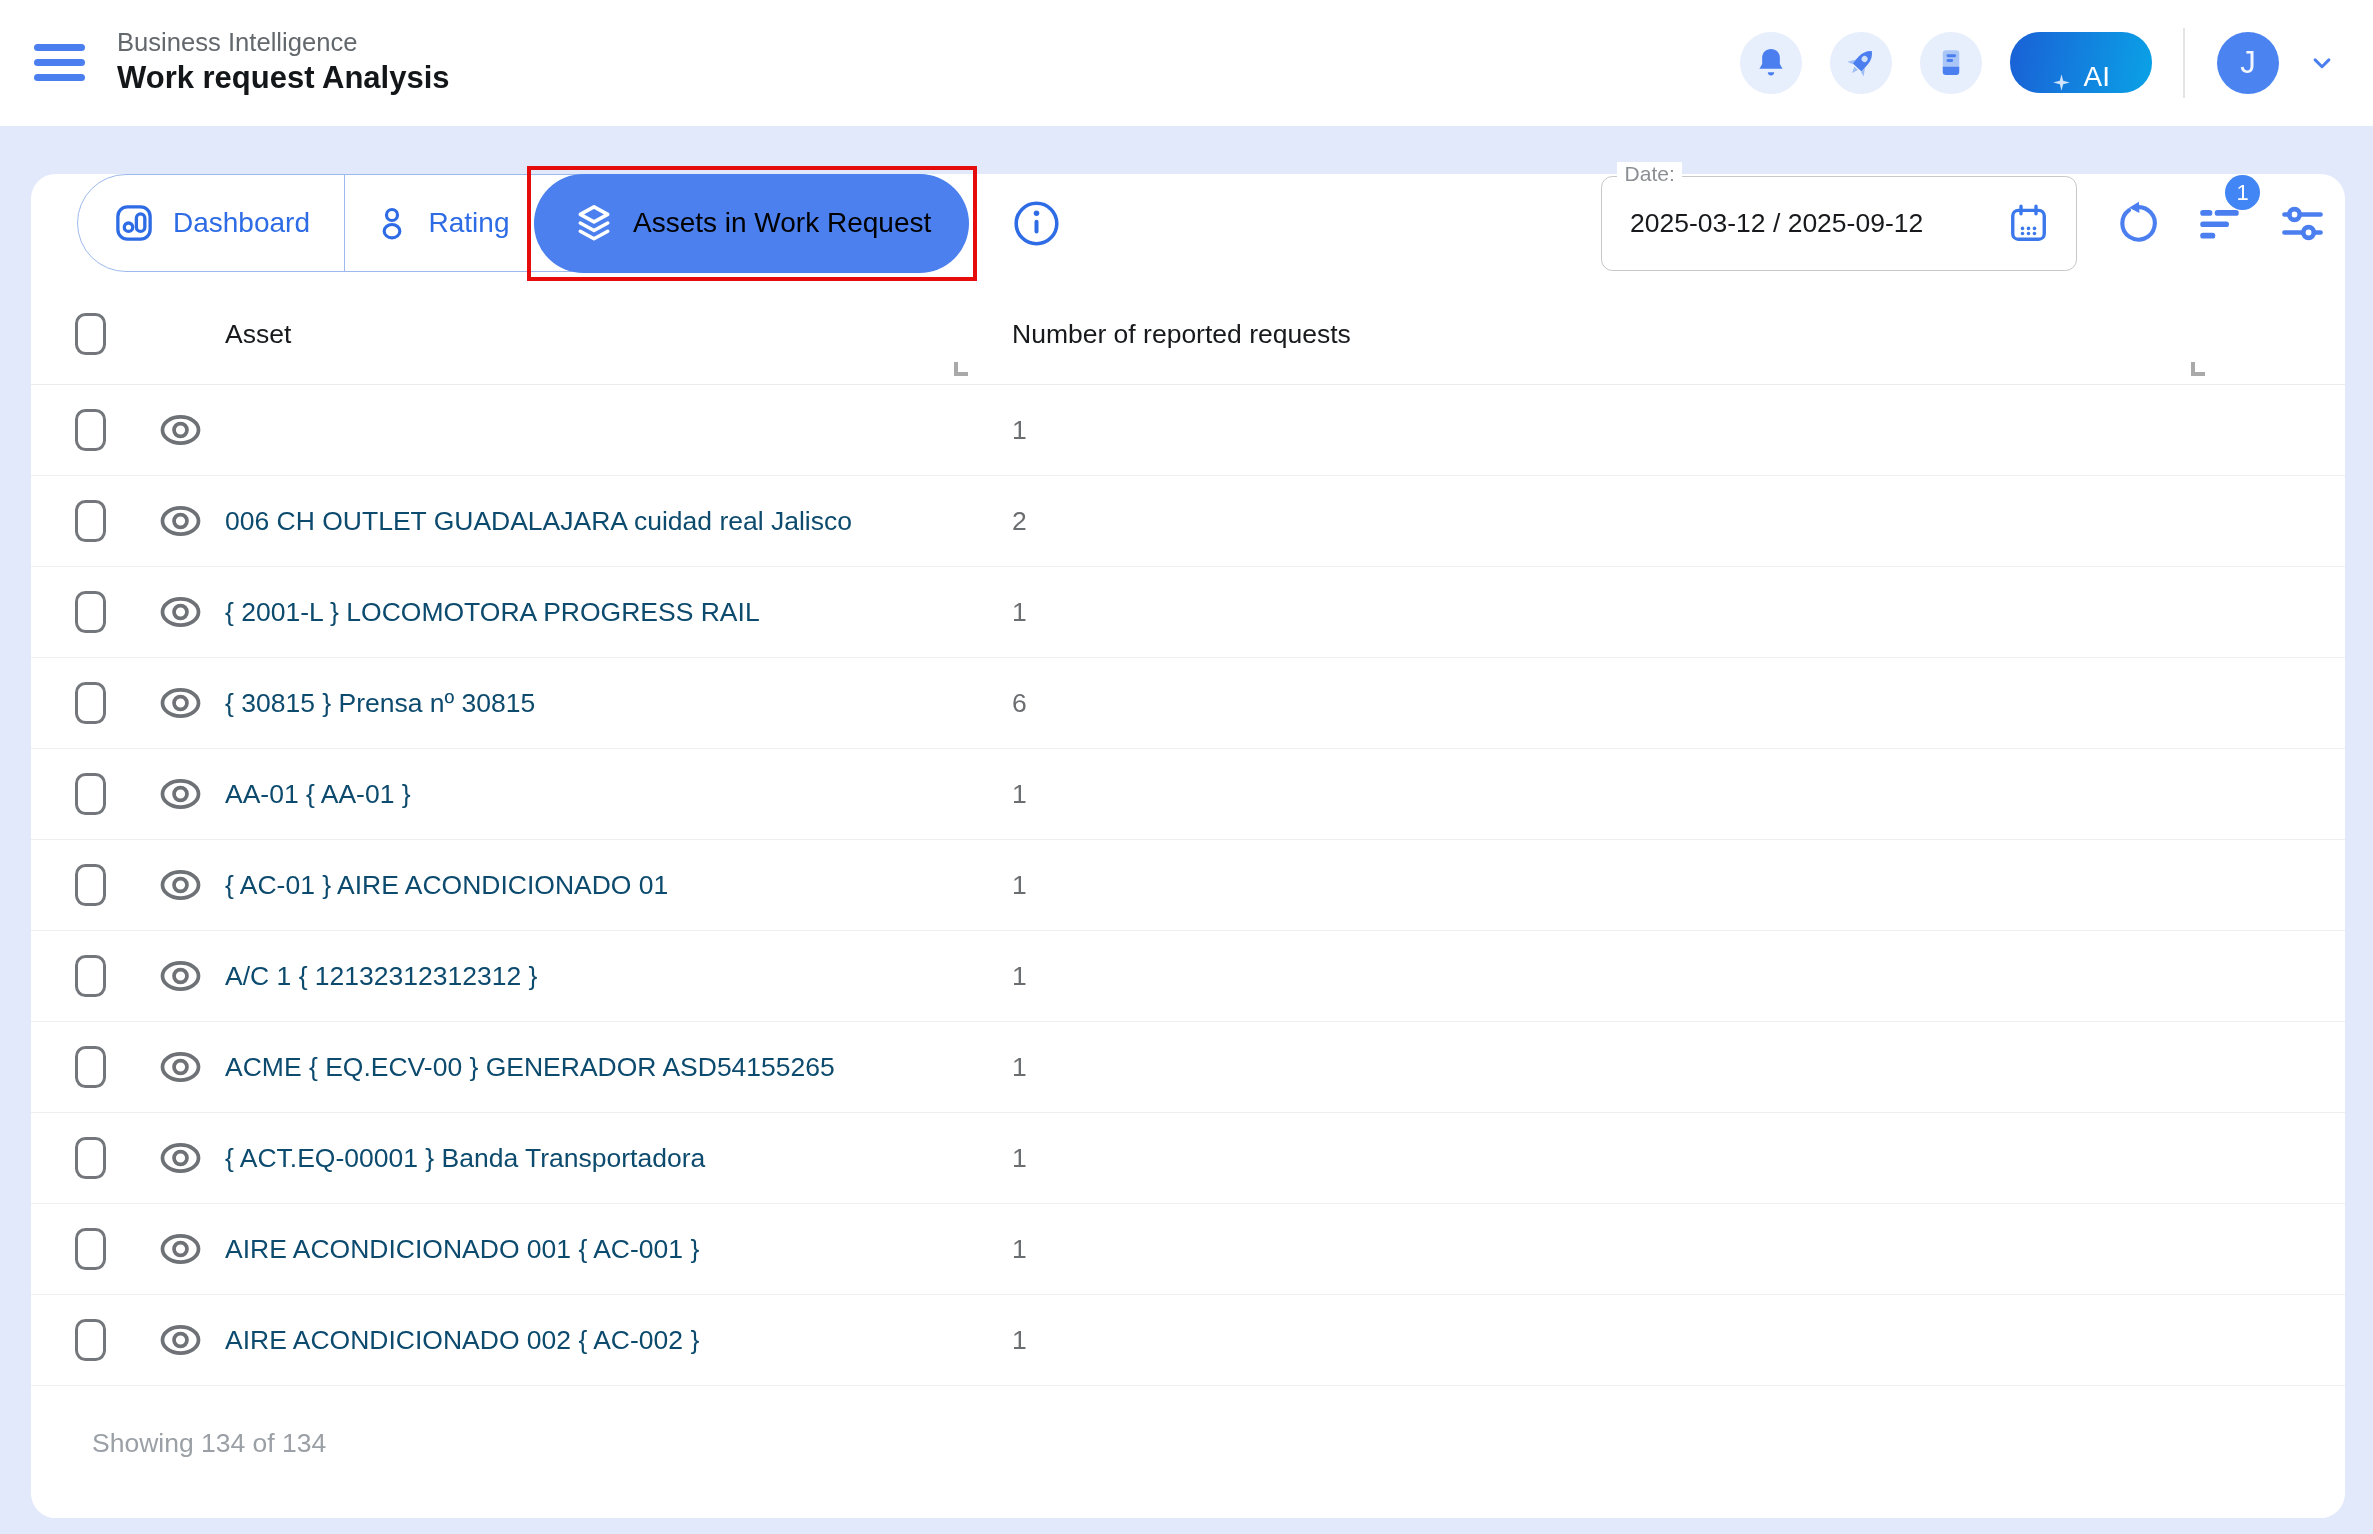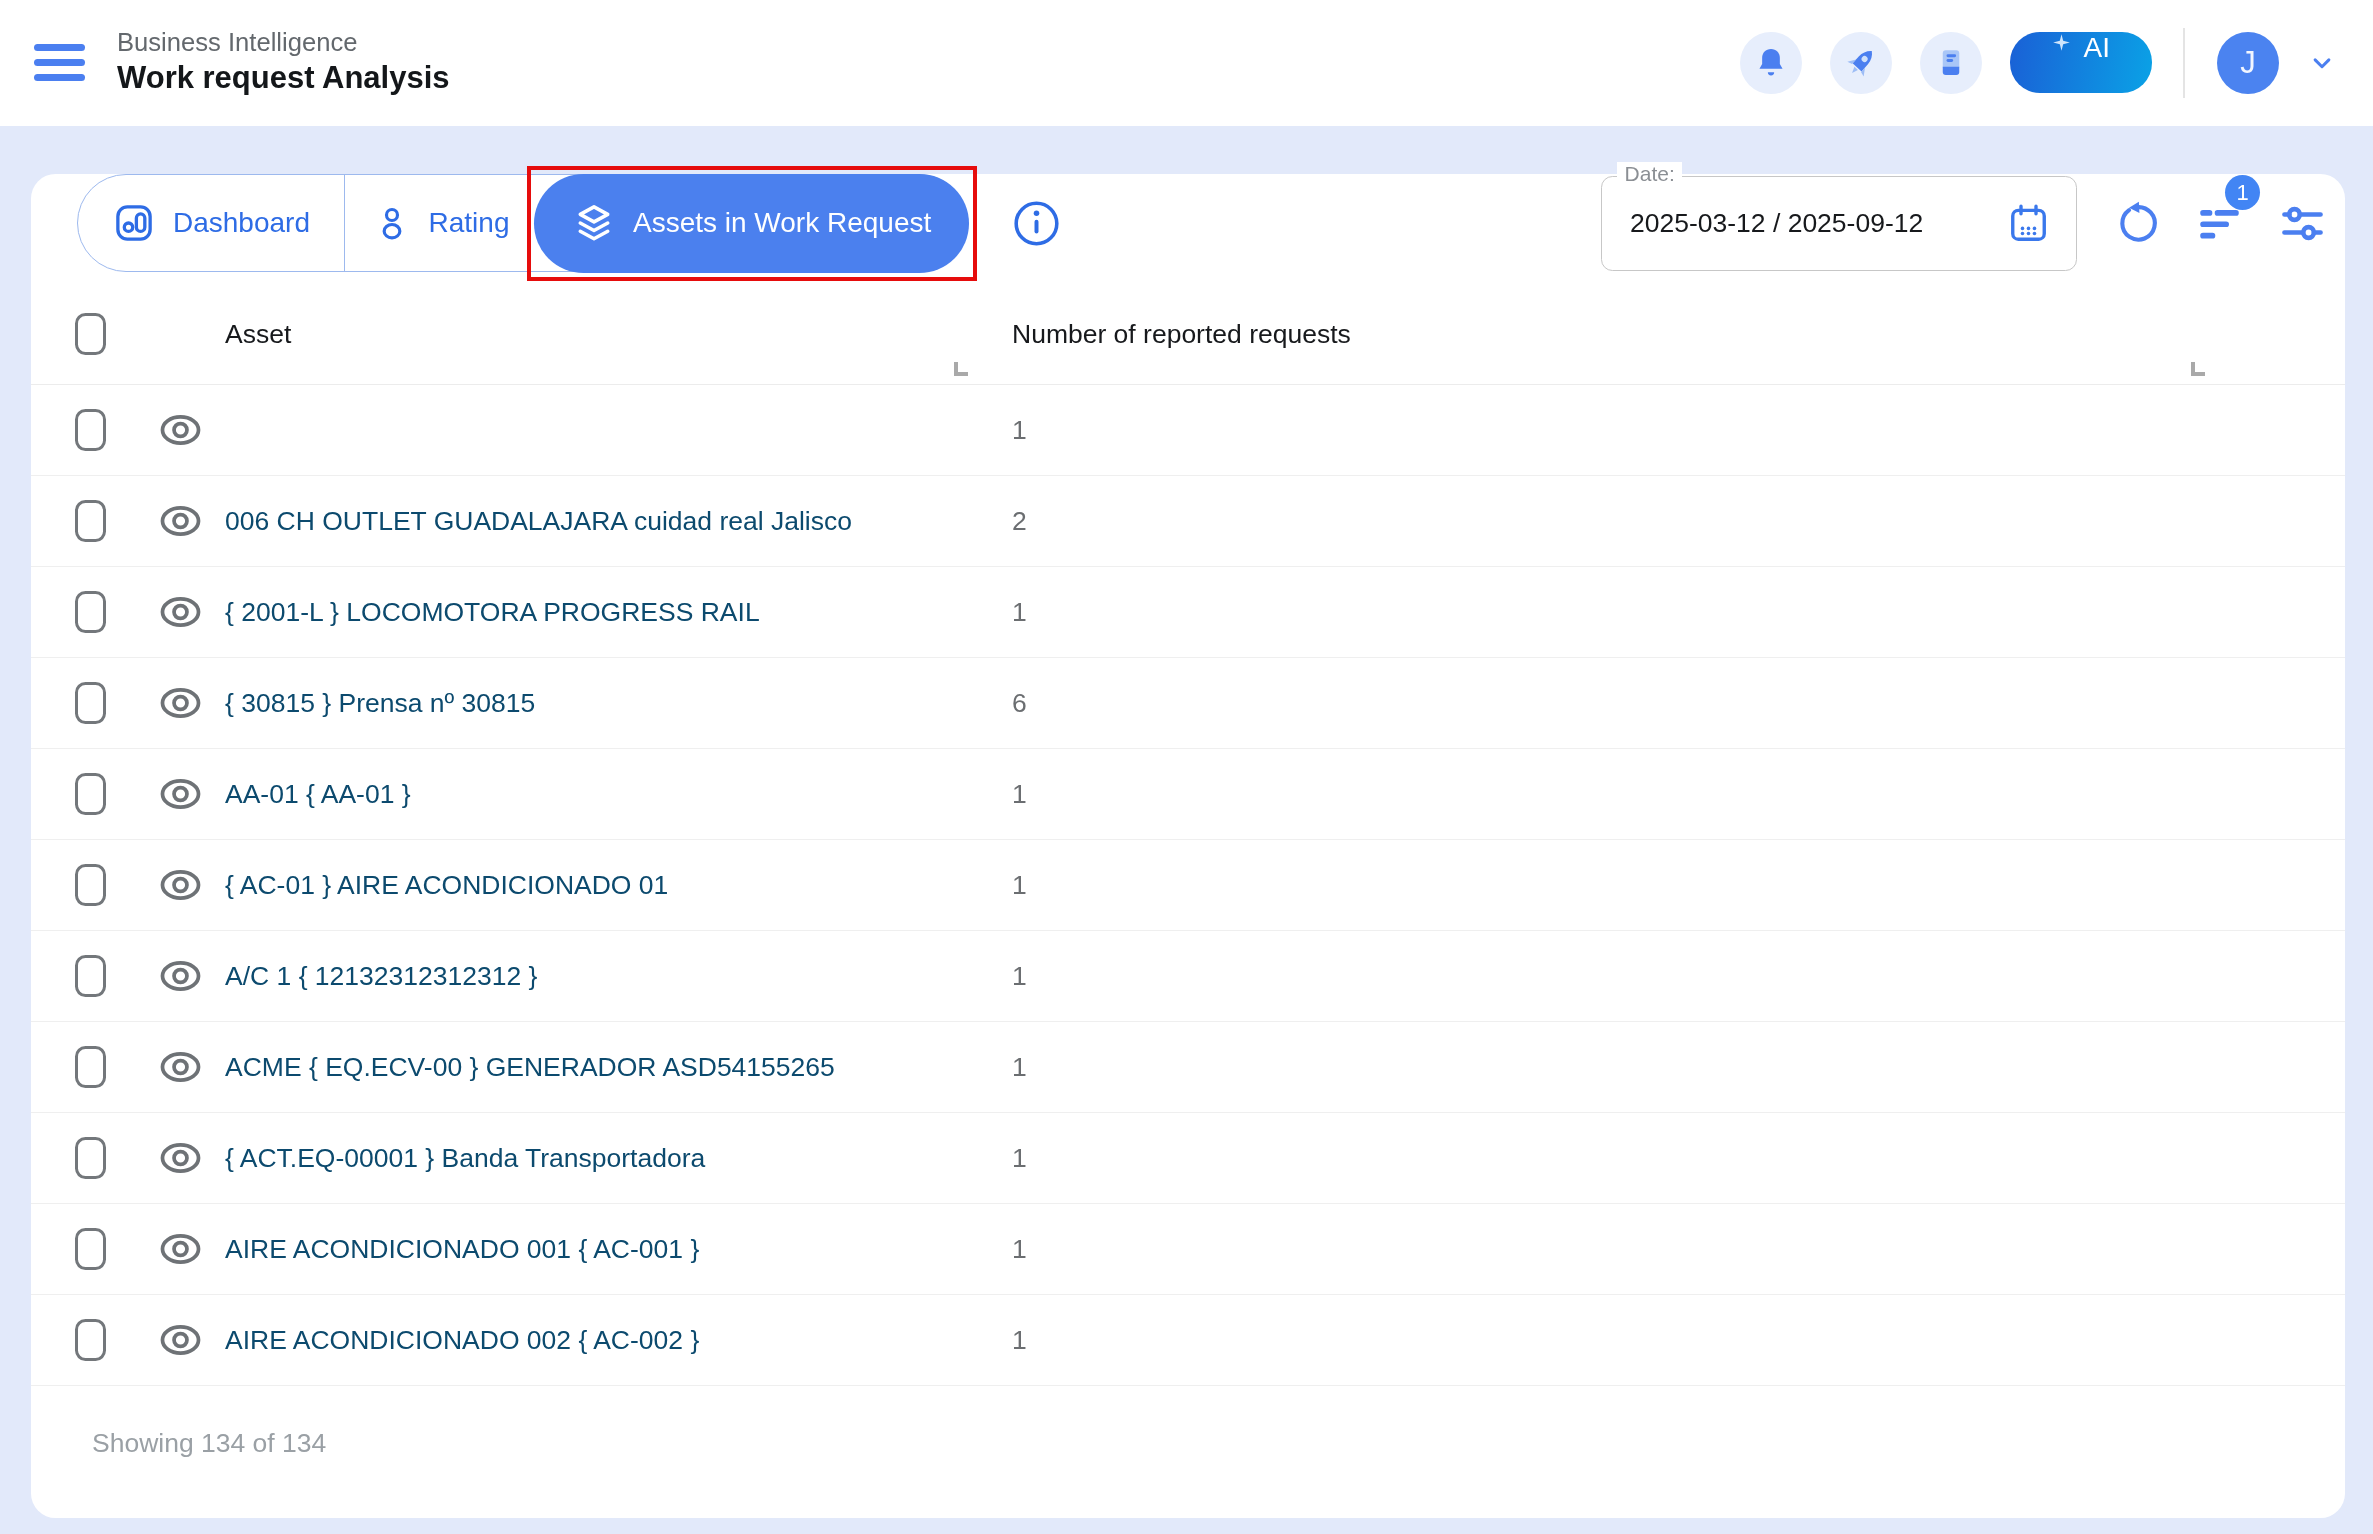--- a/index.html
+++ b/index.html
@@ -26,21 +26,21 @@
   .topbar-right { margin-left:auto; display:flex; align-items:center; gap:28px; }
   .icon-circle {
     width:62px; height:62px; border-radius:50%;
     background:#e7eefc; border:none; cursor:pointer;
     display:flex; align-items:center; justify-content:center;
   }
   .ai-pill {
     width:142px; height:61px; border-radius:30px; border:none; cursor:pointer;
     background:linear-gradient(100deg,#1a60d6 0%,#0aa2e6 100%);
     color:#fff; font-size:28px; font-family:inherit;
-    display:flex; align-items:flex-start; justify-content:center; gap:11.4px;
+    display:flex; align-items:flex-end; justify-content:center; gap:11.4px;
   }
   .vdivider { width:1.9px; height:70px; background:#e4e4e4; margin:0 3.8px; }
   .avatar {
     width:62px; height:62px; border-radius:50%; background:#4b83f0; border:none; cursor:pointer;
     color:#f2f6ff; font-size:31px; display:flex; align-items:center; justify-content:center;
   }
   .chev-btn { background:none; border:none; cursor:pointer; display:flex; align-items:center; }
 
   
   .content { padding:27.4px 28px 0 31px; }
@@ -58,21 +58,21 @@
   .tab {
     border:none; background:none; cursor:pointer; font-family:inherit;
     display:flex; align-items:center; justify-content:center; gap:17px;
     font-size:28px; color:#2e6ce5; position:relative;
   }
   .tab + .tab { border-left:1.9px solid #9db9ee; }
   .tab.t1 { width:266px; }
   .tab.t2 { width:192px; }
   .tab.t3 { width:432px; }
   .tab.selected {
-    background:#4b80ee; color:#ffffff; border-radius:51px;
+    background:#4b80ee; color:#000000; border-radius:51px;
     margin:-1.9px; width:435px; border-left:none;
   }
   .red-box {
     position:absolute; inset:-7.6px; border:4.7px solid #e60c0c;
     pointer-events:none;
   }
   .info-btn { background:none; border:none; cursor:pointer; margin-left:42px; display:flex; align-items:center; }
 
   .toolbar-right { margin-left:auto; display:flex; align-items:center; }
   .date-field {

